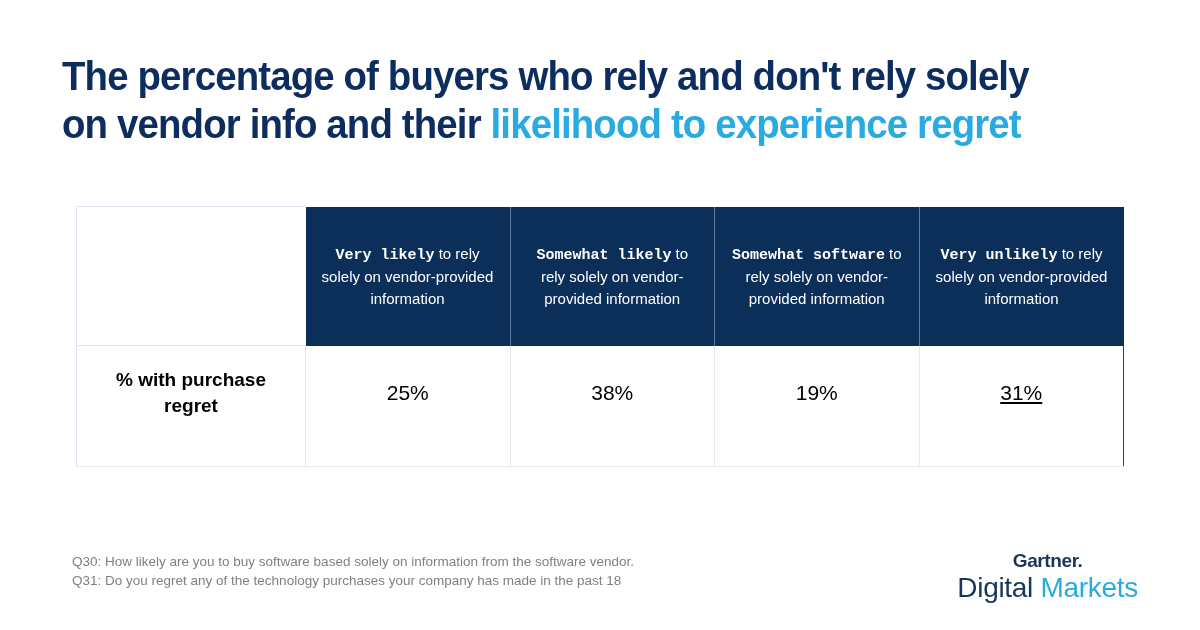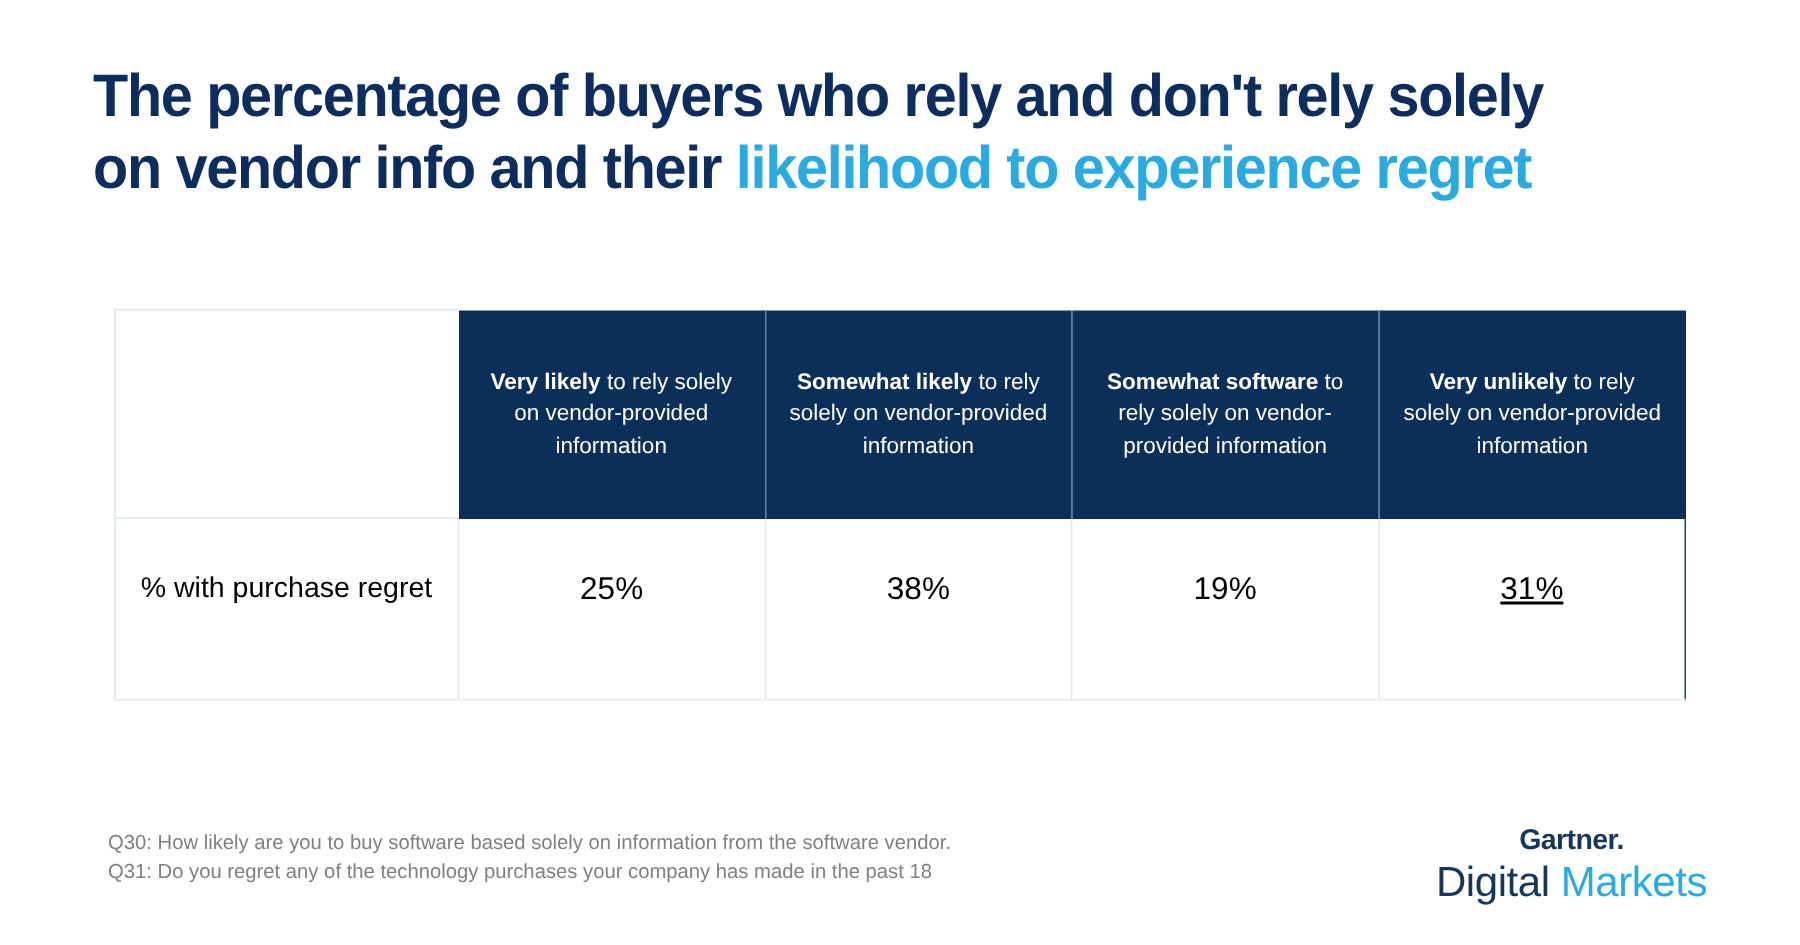--- a/index.html
+++ b/index.html
@@ -13,21 +13,21 @@
     font-family: "Liberation Sans", sans-serif;
     overflow: hidden;
     position: relative;
     -webkit-font-smoothing: antialiased;
   }
 
   
   .title-block {
     position: absolute;
     left: 62px;
-    top: 40px;
+    top: 52px;
     width: 1080px;
   }
   .title-line {
     font-size: 40px;
     line-height: 48px;
     font-weight: 700;
     letter-spacing: -0.9px;
     color: #0d2d5e;
     white-space: nowrap;
     transform: scaleX(0.96);
@@ -59,21 +59,21 @@
     line-height: 21.5px;
     font-weight: 400;
     text-align: center;
     vertical-align: middle;
     padding: 12px 14px;
     height: 139px;
     box-sizing: border-box;
     border-right: 1px solid #5b7da3;
   }
   thead th:last-child { border-right: none; }
-  thead th b { font-weight: 700; }
+  thead th b { font-weight: 700; font-family: Liberation Mono, monospace; }
 
   thead th.th-blank {
     background: #ffffff;
     border: 1px solid #dde6f2;
     border-right: none;
   }
 
   tbody td {
     background: #ffffff;
     color: #000000;
@@ -83,20 +83,21 @@
     text-align: center;
     vertical-align: middle;
     height: 121px;
     padding: 6px 10px;
     box-sizing: border-box;
     border-left: 1px solid #e3eaf4;
     border-bottom: 1px solid #e3eaf4;
   }
   tbody td:first-child {
     border-left: 1px solid #dde6f2;
+    font-weight: bold;
   }
   tbody td:last-child {
     border-right: 1px solid #14532d;
     text-decoration: underline;
   }
   tbody td.cell-label {
     font-size: 19px;
     line-height: 26px;
   }
   tbody td.cell-value {

